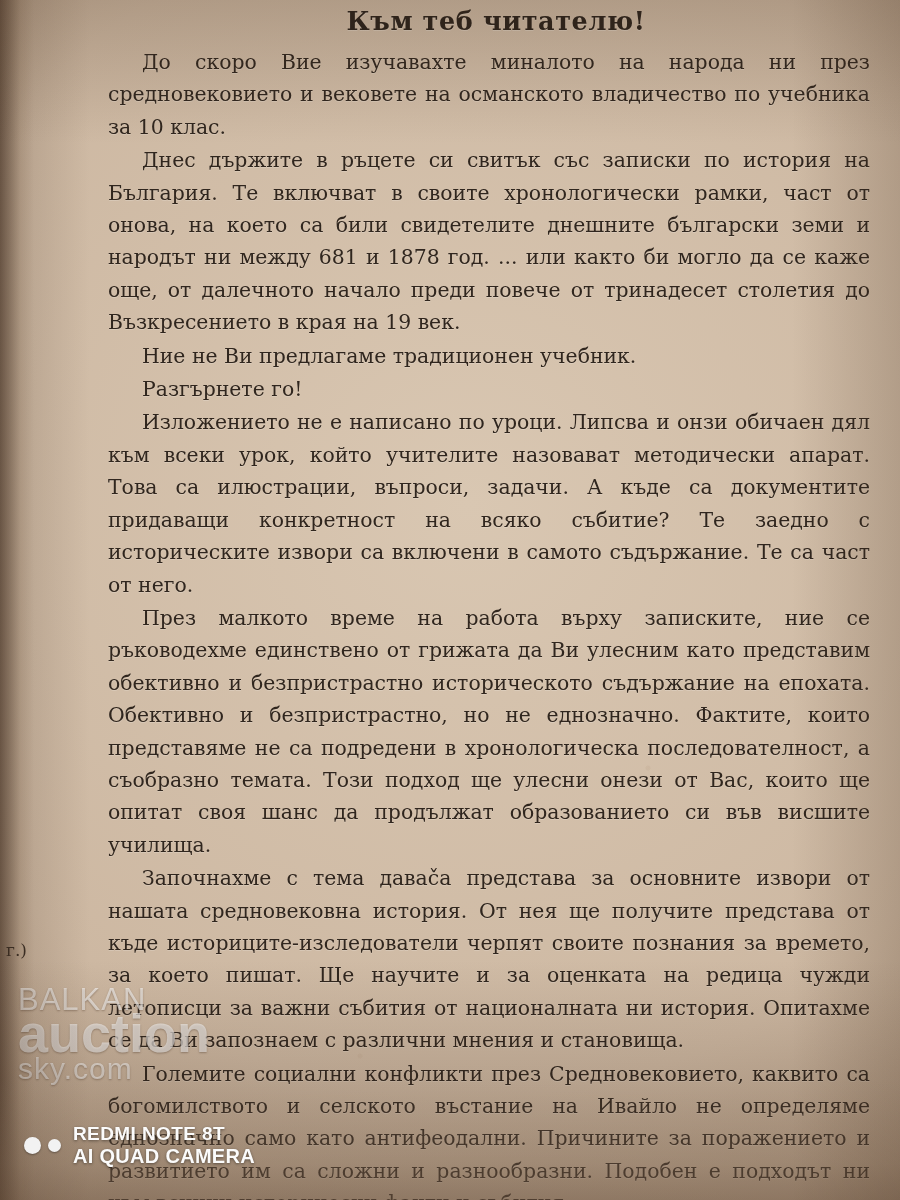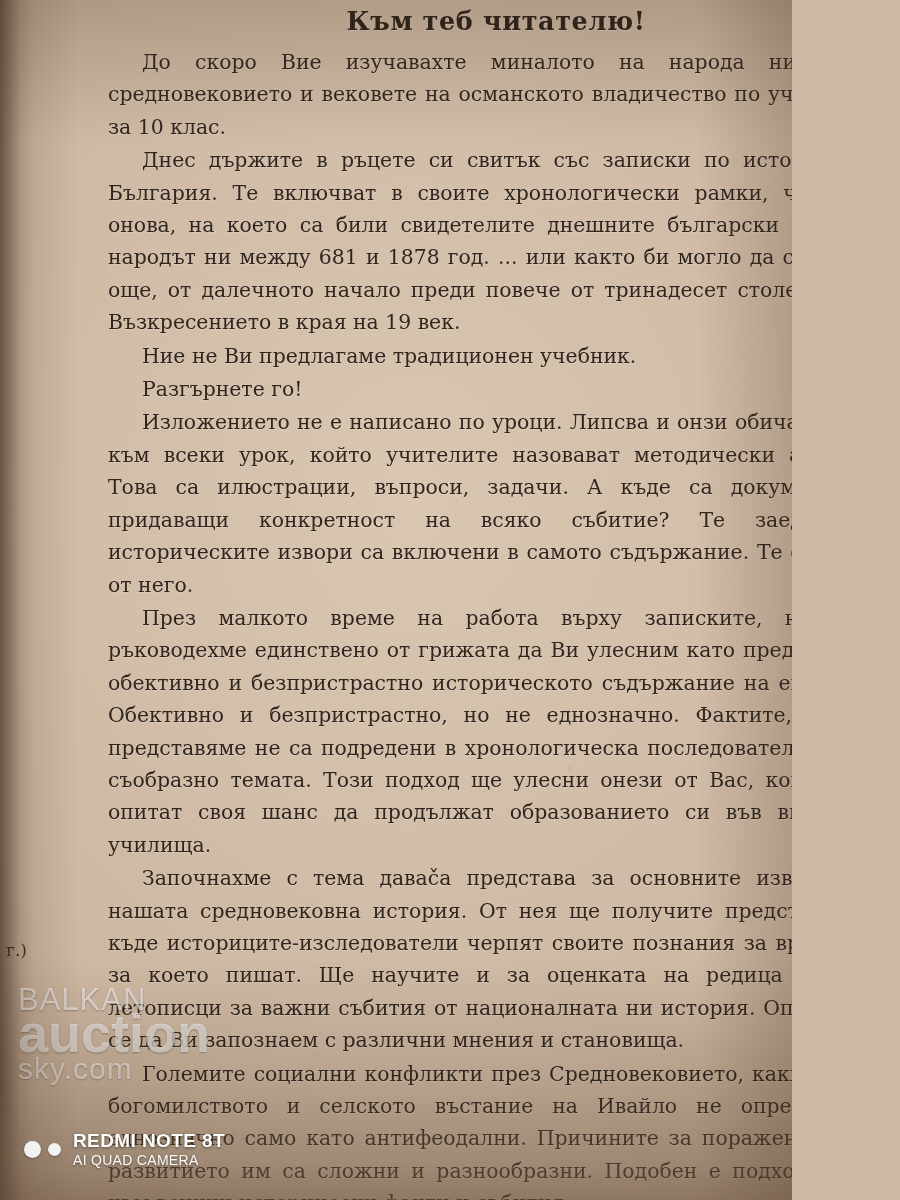--- a/index.html
+++ b/index.html
@@ -10,21 +10,21 @@
     width: 900px;
     height: 1200px;
     overflow: hidden;
     background: #cdb8a4;
     font-family: "DejaVu Serif", serif;
   }
 
   
   .photo {
     position: relative;
-    width: 792px;
+    width: 900px;
     height: 1200px;
     overflow: hidden;
     background:
       radial-gradient(ellipse 120% 90% at 52% 42%, #d9c7b2 0%, #cdb8a2 55%, #b9a189 85%, #a7907a 100%);
   }
   
   .binding {
     position: absolute;
     left: 0; top: 0;
     width: 34px; height: 100%;
@@ -124,21 +124,21 @@
   }
   .dot.big { width: 17px; height: 17px; }
   .dot.small { width: 13px; height: 13px; }
   .shot-lines {
     font-family: "Liberation Sans", sans-serif;
     color: #fbfbfb;
     text-shadow: 0 1px 3px rgba(0,0,0,0.45);
     line-height: 1.15;
   }
   .shot-line1 { font-size: 19px; font-weight: 700; letter-spacing: 0.4px; }
-  .shot-line2 { font-size: 14px; font-weight: 400; letter-spacing: 0.3px; }
+  .shot-line2 { font-size: 20px; font-weight: 700; letter-spacing: 0.3px; }
 
   
   .blur-bottom {
     position: absolute;
     left: 0; bottom: 0;
     width: 100%; height: 120px;
     background: linear-gradient(to bottom, rgba(190,165,140,0) 0%, rgba(176,150,124,0.25) 70%, rgba(150,124,100,0.40) 100%);
     pointer-events: none;
   }
 </style>

